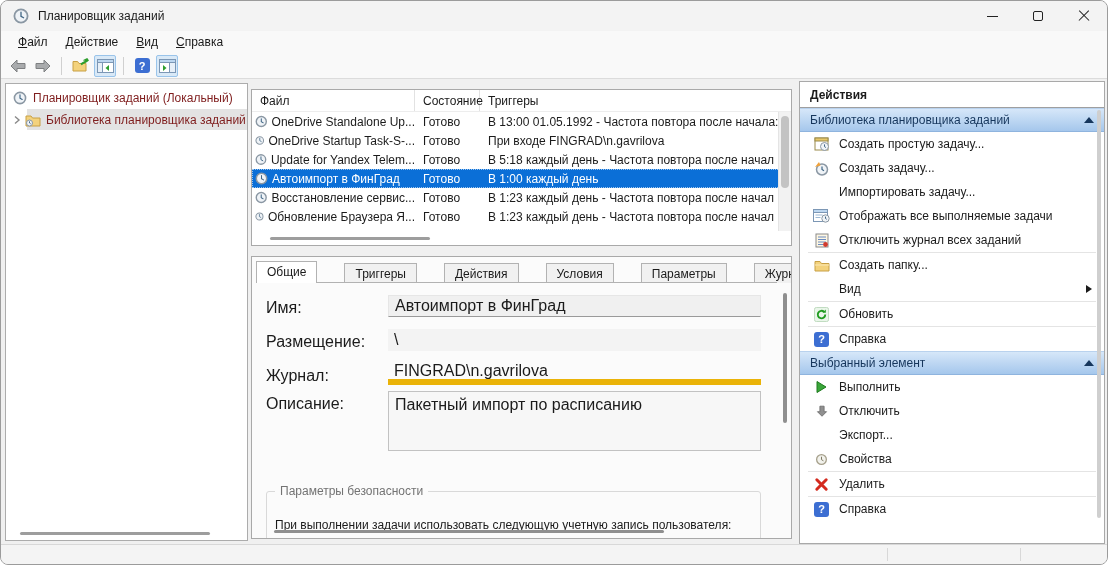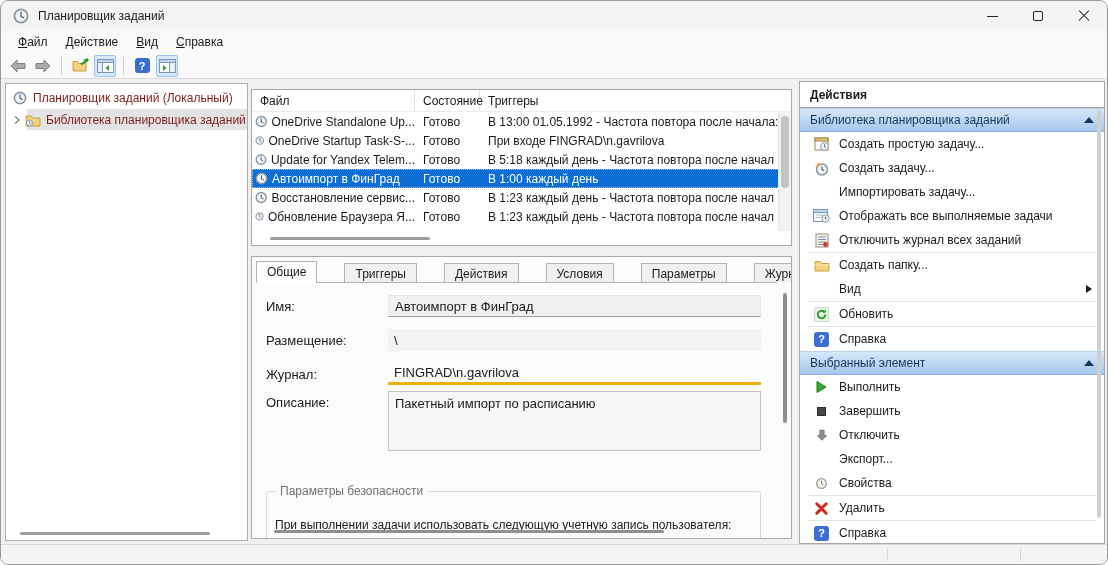--- a/index.html
+++ b/index.html
@@ -51,25 +51,25 @@
   .tbl-row.selected { background:#0b6fd7; color:#fff; outline:1px dotted #9cc5ef; outline-offset:-1px; }
   .tbl-vscroll { position:absolute; right:0; top:22px; bottom:14px; width:13px; background:#f2f2f2; border-left:1px solid #e4e4e4; }
   .tbl-vscroll .thumb { position:absolute; left:2px; right:2px; top:4px; height:72px; background:#c3c3c3; border-radius:4px; }
   .tbl-hscroll { position:absolute; left:18px; bottom:5px; width:160px; height:3px; border-radius:2px; background:#9d9d9d; }
 
   .details-panel { position:absolute; left:250px; top:255px; width:541px; height:283px; background:#fbfbfb; border:1px solid #a9a9a9; overflow:hidden; }
   .tabs { position:absolute; left:4px; top:4px; right:14px; height:22px; display:flex; align-items:flex-end;gap:28px; }
   .tab { font-size:12px; color:#1b1b1b; padding:3px 10px 4px; border:1px solid #b2b2b2; border-bottom:none; background:#f1f1f1; margin-right:-1px; height:20px; }
   .tab.active { background:#fff; height:22px; position:relative; z-index:2; }
   .tab-content { position:absolute; left:4px; top:25px; right:14px; bottom:14px; border-top:1px solid #b2b2b2; background:#fbfbfb; }
-  .fld-row { position:absolute; left:10px; right:16px; display:flex; font-size:13px; color:#1b1b1b; }
+  .fld-row { position:absolute; left:10px; right:16px; display:flex; font-size:16px; color:#1b1b1b; }
   .fld-label { width:122px; padding-top:4px; }
   .fld-box { flex:1; background:#f0f0f0; border:1px solid #e6e6e6; border-bottom:1px solid #9a9a9a; height:22px; display:flex; align-items:center; padding-left:6px; }
   .fld-band { flex:1; background:#f3f3f3; height:22px; display:flex; align-items:center; padding-left:6px; }
-  .fld-plain { flex:1; height:22px; display:flex; align-items:center; padding-left:6px; border-bottom:3px solid #eab308; }
+  .fld-plain { flex:1; height:22px; display:flex; align-items:center; padding-left:6px; border-bottom:6px solid #eab308; }
   .fld-area { flex:1; background:#f7f7f7; border:1px solid #c2c2c2; height:60px; padding:4px 6px; }
   .sec-group { position:absolute; left:10px; right:16px; top:208px; height:74px; border:1px solid #d9d9d9; border-radius:3px; }
   .sec-legend { position:absolute; left:8px; top:-8px; background:#fbfbfb; padding:0 5px; font-size:12px; color:#737373; }
   .sec-text { position:absolute; left:8px; top:26px; font-size:12px; color:#1b1b1b; }
   .det-vthumb { position:absolute; right:4px; top:36px; width:4px; height:130px; border-radius:2px; background:#8f8f8f; }
   .det-hscroll { position:absolute; left:22px; bottom:5px; width:390px; height:3px; border-radius:2px; background:#8f8f8f; }
 
   
   .actions-panel { position:absolute; left:798px; top:80px; width:306px; height:463px; background:#fff; border:1px solid #a9a9a9; overflow:hidden; }
   .actions-title { height:26px; display:flex; align-items:center; padding-left:10px; font-size:12px; font-weight:bold; color:#1b1b1b; border-bottom:1px solid #9f9f9f; }
@@ -395,26 +395,20 @@
     <div class="act-item">
       <span class="act-ico">
           <svg width="13" height="14" viewBox="0 0 13 14">
             <path d="M2 1.5 L11 7 L2 12.5 Z" fill="#3aa63a" stroke="#1d7a1d"></path>
           </svg>
         </span>
       <span>Выполнить</span>
     </div>
     <div class="act-item">
       <span class="act-ico">
-          <span class="stop-sq"></span>
-        </span>
-      <span>Завершить</span>
-    </div>
-    <div class="act-item">
-      <span class="act-ico">
           <svg width="14" height="14" viewBox="0 0 16 16">
             <path d="M8 14 L2.8 8.8 H5.6 V2.5 H10.4 V8.8 H13.2 Z" fill="#909090" stroke="#6e6e6e"></path>
           </svg>
         </span>
       <span>Отключить</span>
     </div>
     <div class="act-item">
       <span class="act-ico"></span>
       <span>Экспорт...</span>
     </div>

